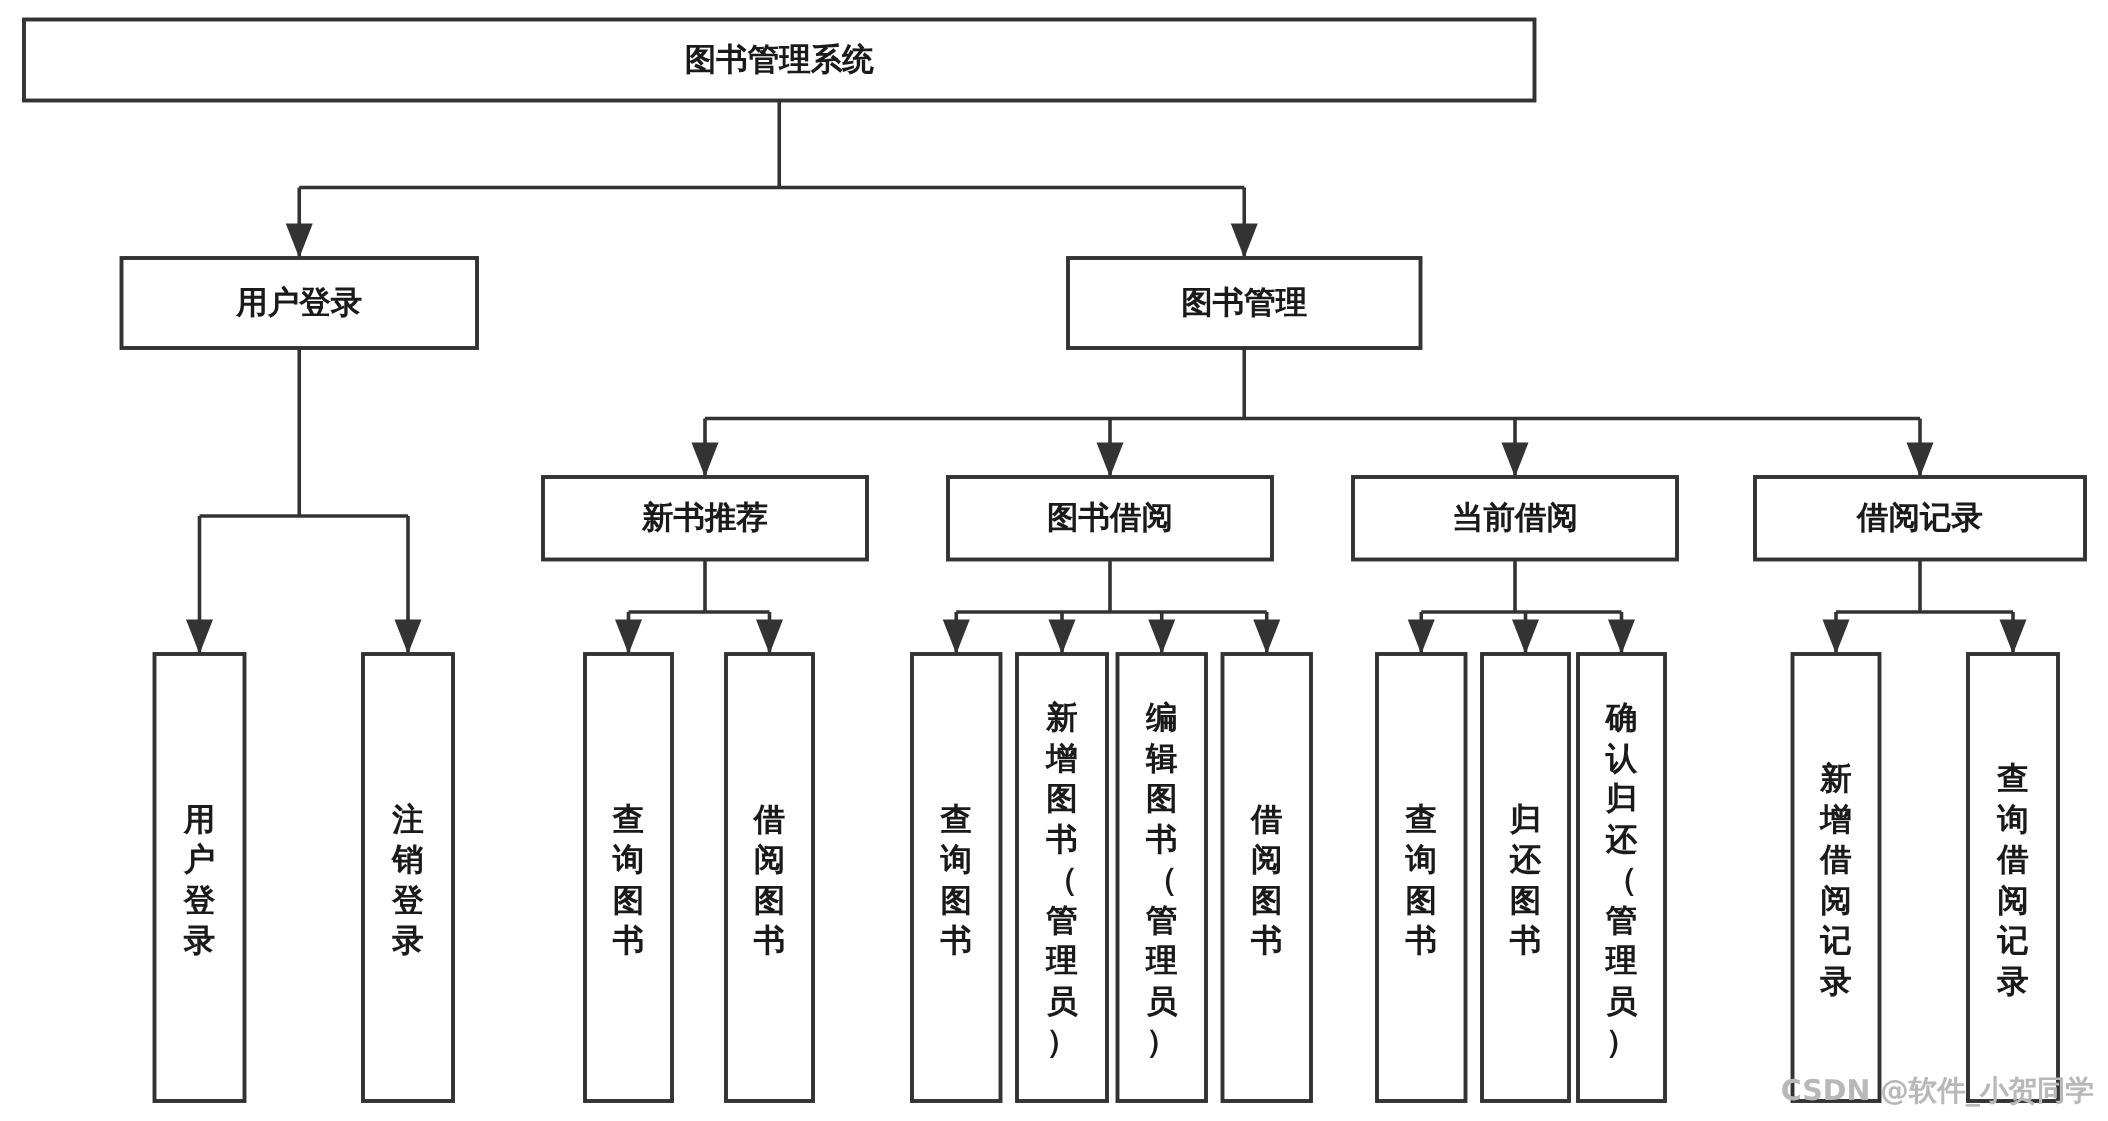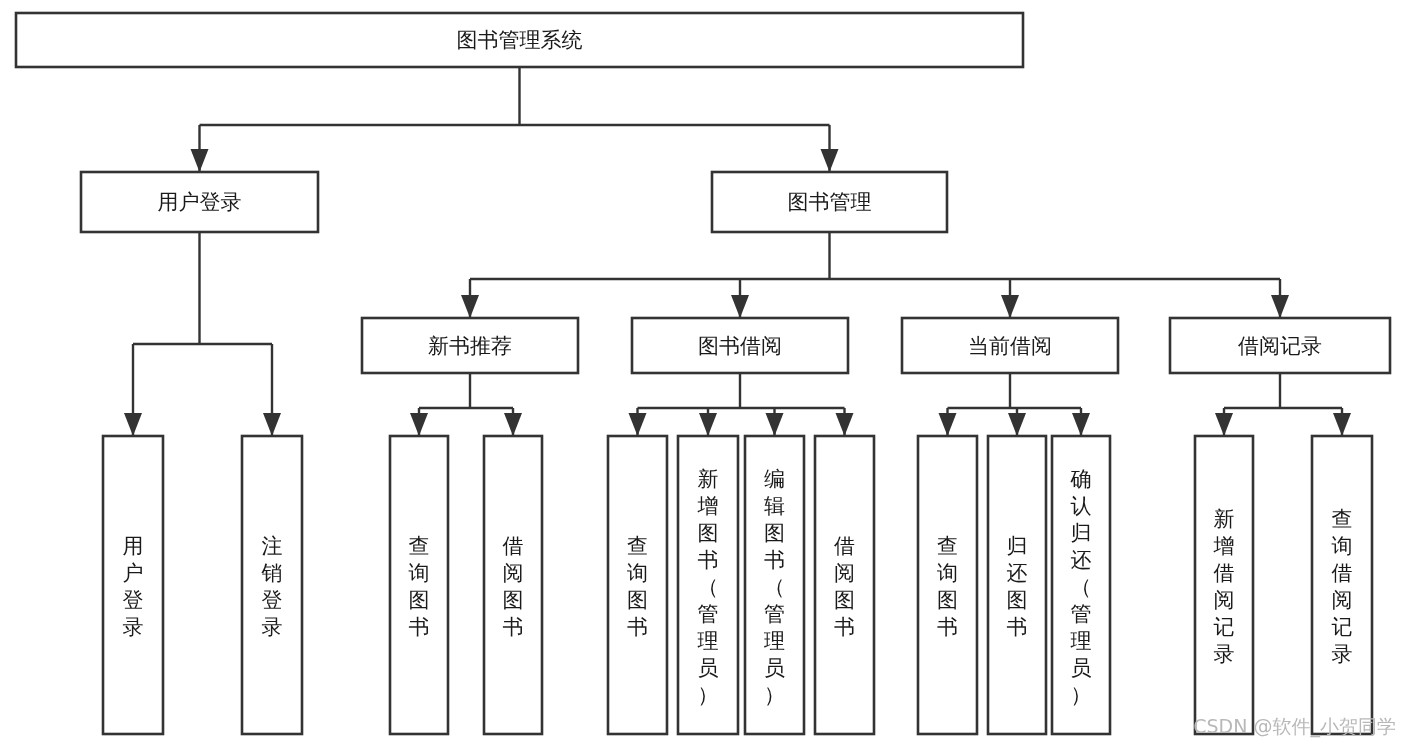--- a/index.html
+++ b/index.html
@@ -13,20 +13,21 @@
     font-family: "DejaVu Sans", "Liberation Sans", sans-serif;
     overflow: hidden;
     position: relative;
   }
   #chart-root {
     position: absolute;
     left: 0;
     top: 0;
     width: 1405px;
     height: 747px;
+    font-weight: bold;
   }
   svg { display: block; }
   .node-box {
     fill: #ffffff;
     stroke: #333333;
     stroke-width: 2.6;
   }
   .node-label {
     fill: #1a1a1a;
     font-family: "DejaVu Sans", "Liberation Sans", sans-serif;

